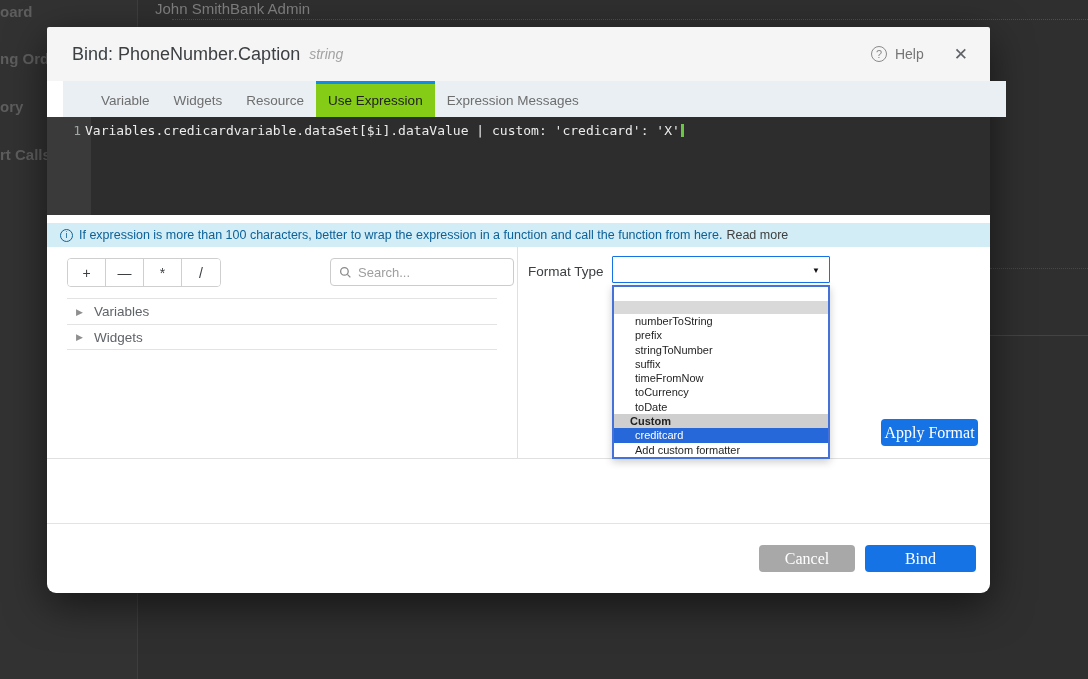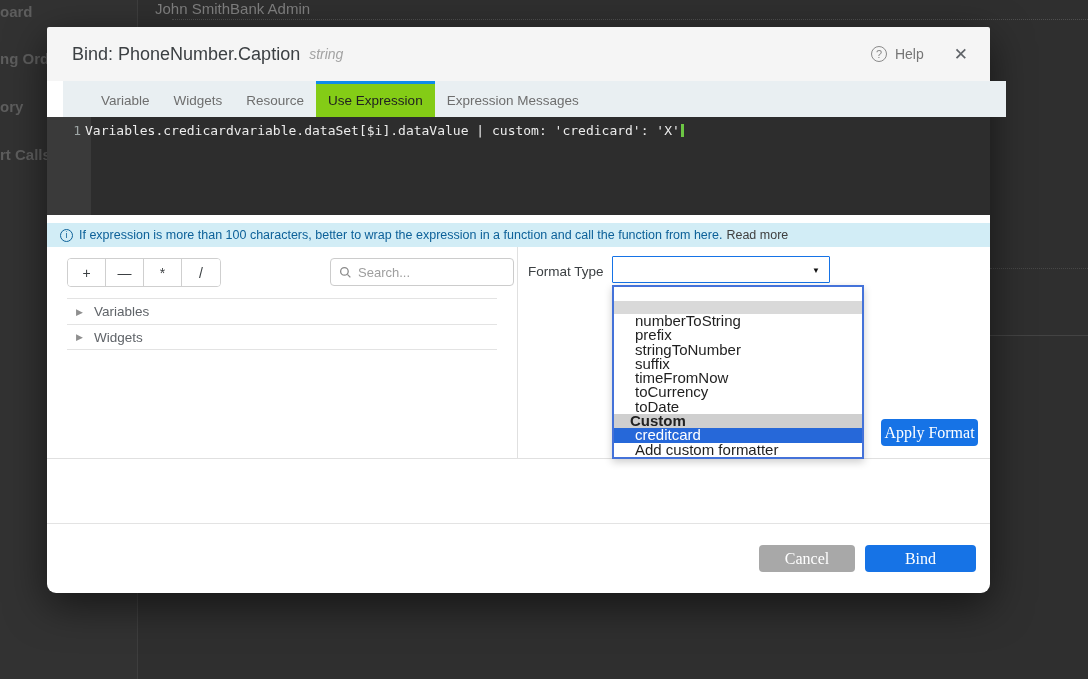--- a/index.html
+++ b/index.html
@@ -59,21 +59,21 @@
   .tree-row { height:26px; display:flex; align-items:center; border-top:1px solid #e3e3e3; cursor:pointer; }
   .tree-row:last-child { border-bottom:1px solid #e3e3e3; }
   .tree-caret { color:#8f8f8f; font-size:9px; margin:0 11px 0 9px; }
   .tree-label { font-size:13.5px; color:#5f6368; }
 
   
   .fmt-label { position:absolute; left:481px; top:237px; font-size:13.5px; color:#3c4043; }
   .fmt-select { position:absolute; left:565px; top:229px; width:218px; height:27px; background:#fff; border:1.5px solid #1673e6; border-radius:1px; display:flex; align-items:center; cursor:pointer; }
   .fmt-caret { position:absolute; right:9px; top:9px; font-size:8px; color:#111; }
 
-  .dropdown { position:absolute; left:565px; top:258px; width:252px; background:#fff; border:2px solid #4472d9; z-index:30; font-size:15px; color:#1f1f1f; box-shadow:0 3px 8px rgba(0,0,0,.2); }
+  .dropdown { position:absolute; left:565px; top:258px; width:218px; background:#fff; border:2px solid #4472d9; z-index:30; font-size:11px; color:#1f1f1f; box-shadow:0 3px 8px rgba(0,0,0,.2); }
   .dd-row { height:14.3px; line-height:14.3px; padding-left:21px; white-space:nowrap; cursor:pointer; }
   .dd-spacer { height:14px; }
   .dd-emptyhover { height:13px; background:#d9d9d9; }
   .dd-group { font-weight:bold; background:#cfcfcf; padding-left:16px; color:#222; }
   .dd-selected { background:#2668d9; color:#fff; }
 
   .btn { border:none; border-radius:4px; color:#fff; font-size:16px; font-family:Liberation Serif, serif; cursor:pointer; }
   .apply-btn { position:absolute; left:834px; top:392px; width:97px; height:27px; background:#1673e6; }
   .cancel-btn { position:absolute; left:712px; top:518px; width:96px; height:27px; background:#a8a8a8; }
   .bind-btn { position:absolute; left:818px; top:518px; width:111px; height:27px; background:#1673e6; }

